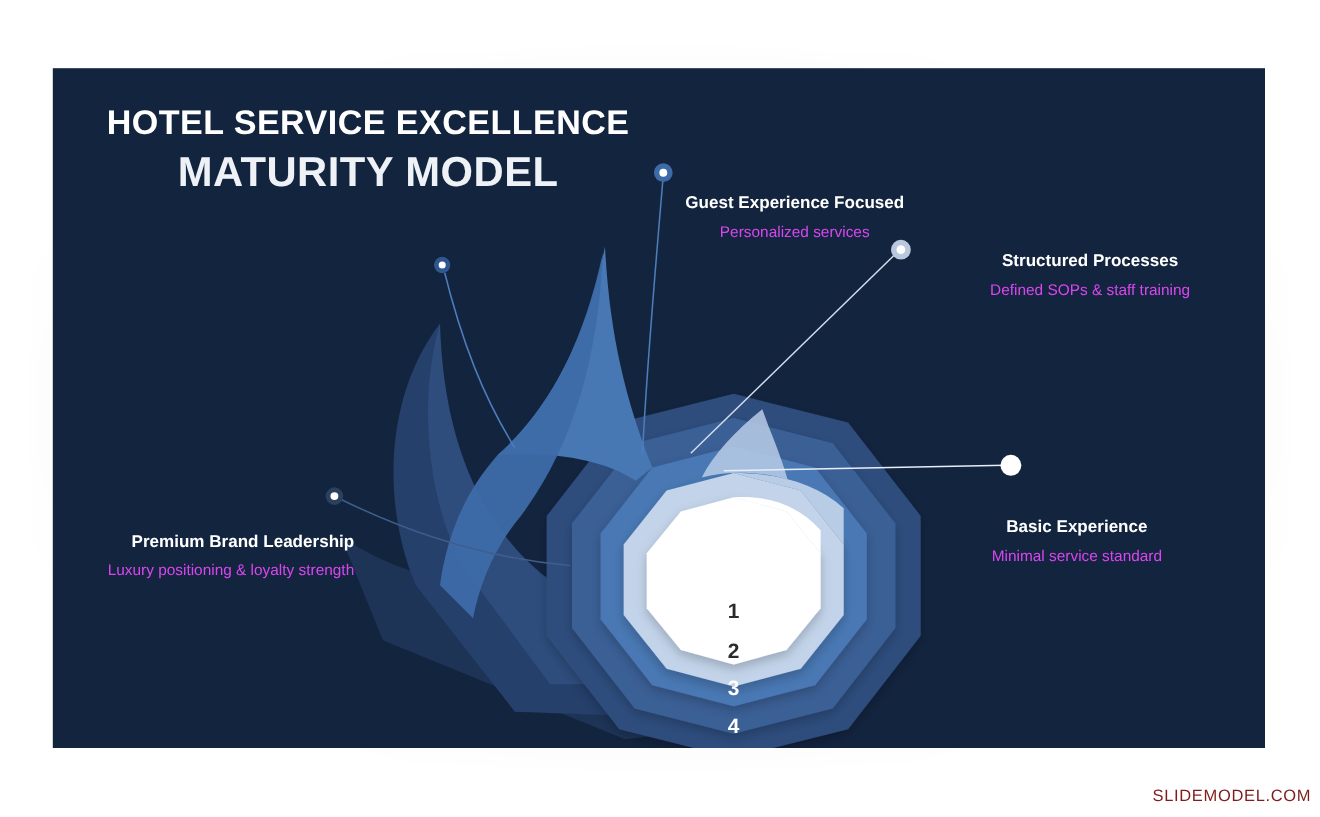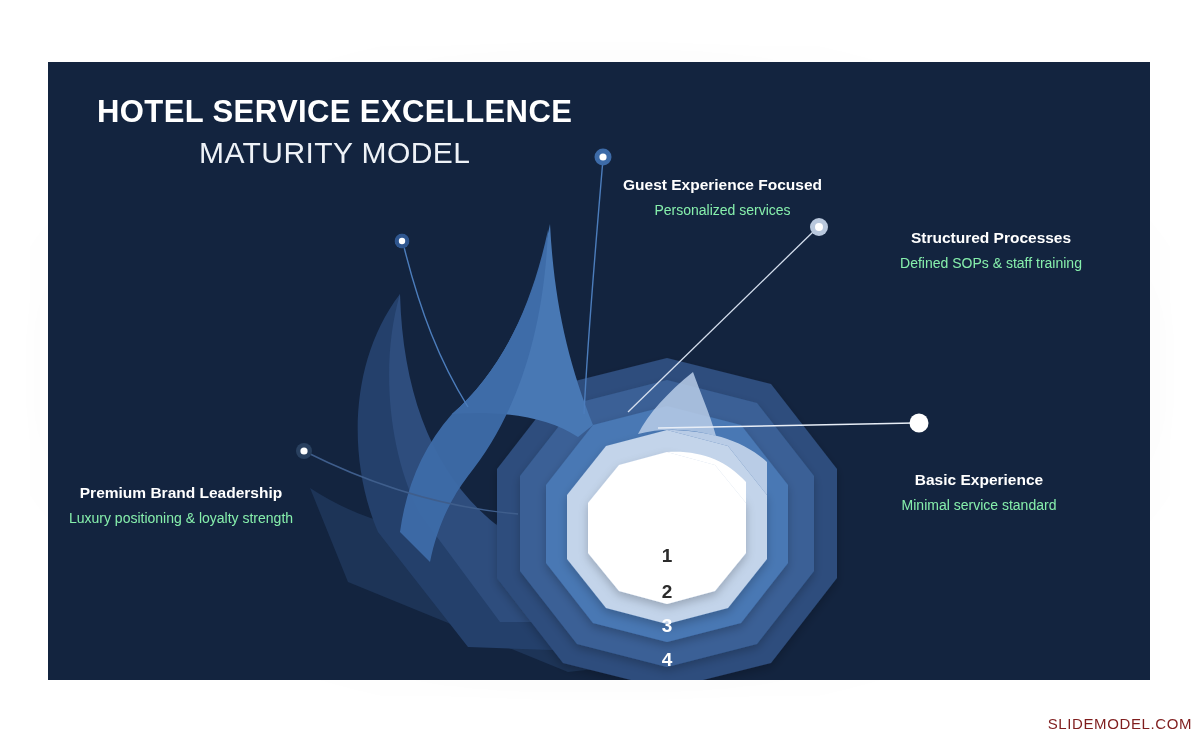--- a/index.html
+++ b/index.html
@@ -55,22 +55,22 @@
     text-align: center;
   }
   #title-line1 {
     font-size: 31px;
     font-weight: bold;
     letter-spacing: 0.4px;
     color: #ffffff;
     white-space: nowrap;
   }
   #title-line2 {
-    font-size: 30px;
-    font-weight: 400;
+    font-size: 38px;
+    font-weight: 700;
     letter-spacing: 0.4px;
     color: #eef2f7;
     margin-top: 11px;
     white-space: nowrap;
   }
 
   
   #diagram {
     position: absolute;
     left: 0;
@@ -88,32 +88,32 @@
   .callout .c-title {
     font-size: 15.5px;
     font-weight: bold;
     color: #ffffff;
     white-space: nowrap;
     line-height: 1.2;
   }
   .callout .c-sub {
     font-size: 14px;
     font-weight: normal;
-    color: #86efac;
+    color: #d946ef;
     line-height: 1.42;
     margin-top: 6px;
   }
   .callout.align-right { text-align: right; }
   .callout.align-left  { text-align: center; }
 
   
   #callout-guest      { left: 575px; top: 114px; }
   #callout-structured { left: 848px; top: 167px; width: 190px; }
   #callout-basic      { left: 836px; top: 409px; width: 190px; }
-  #callout-premium    { left:  -8px; top: 422px; width: 282px; text-align: center; }
+  #callout-premium    { left:  -8px; top: 422px; width: 282px; }
   #callout-data       { left:  28px; top: 145px; width: 310px; }
 
   
   #footer {
     position: absolute;
     right: 8px;
     bottom: 11px;
     font-size: 15px;
     letter-spacing: 0.6px;
     color: #7f1d1d;

